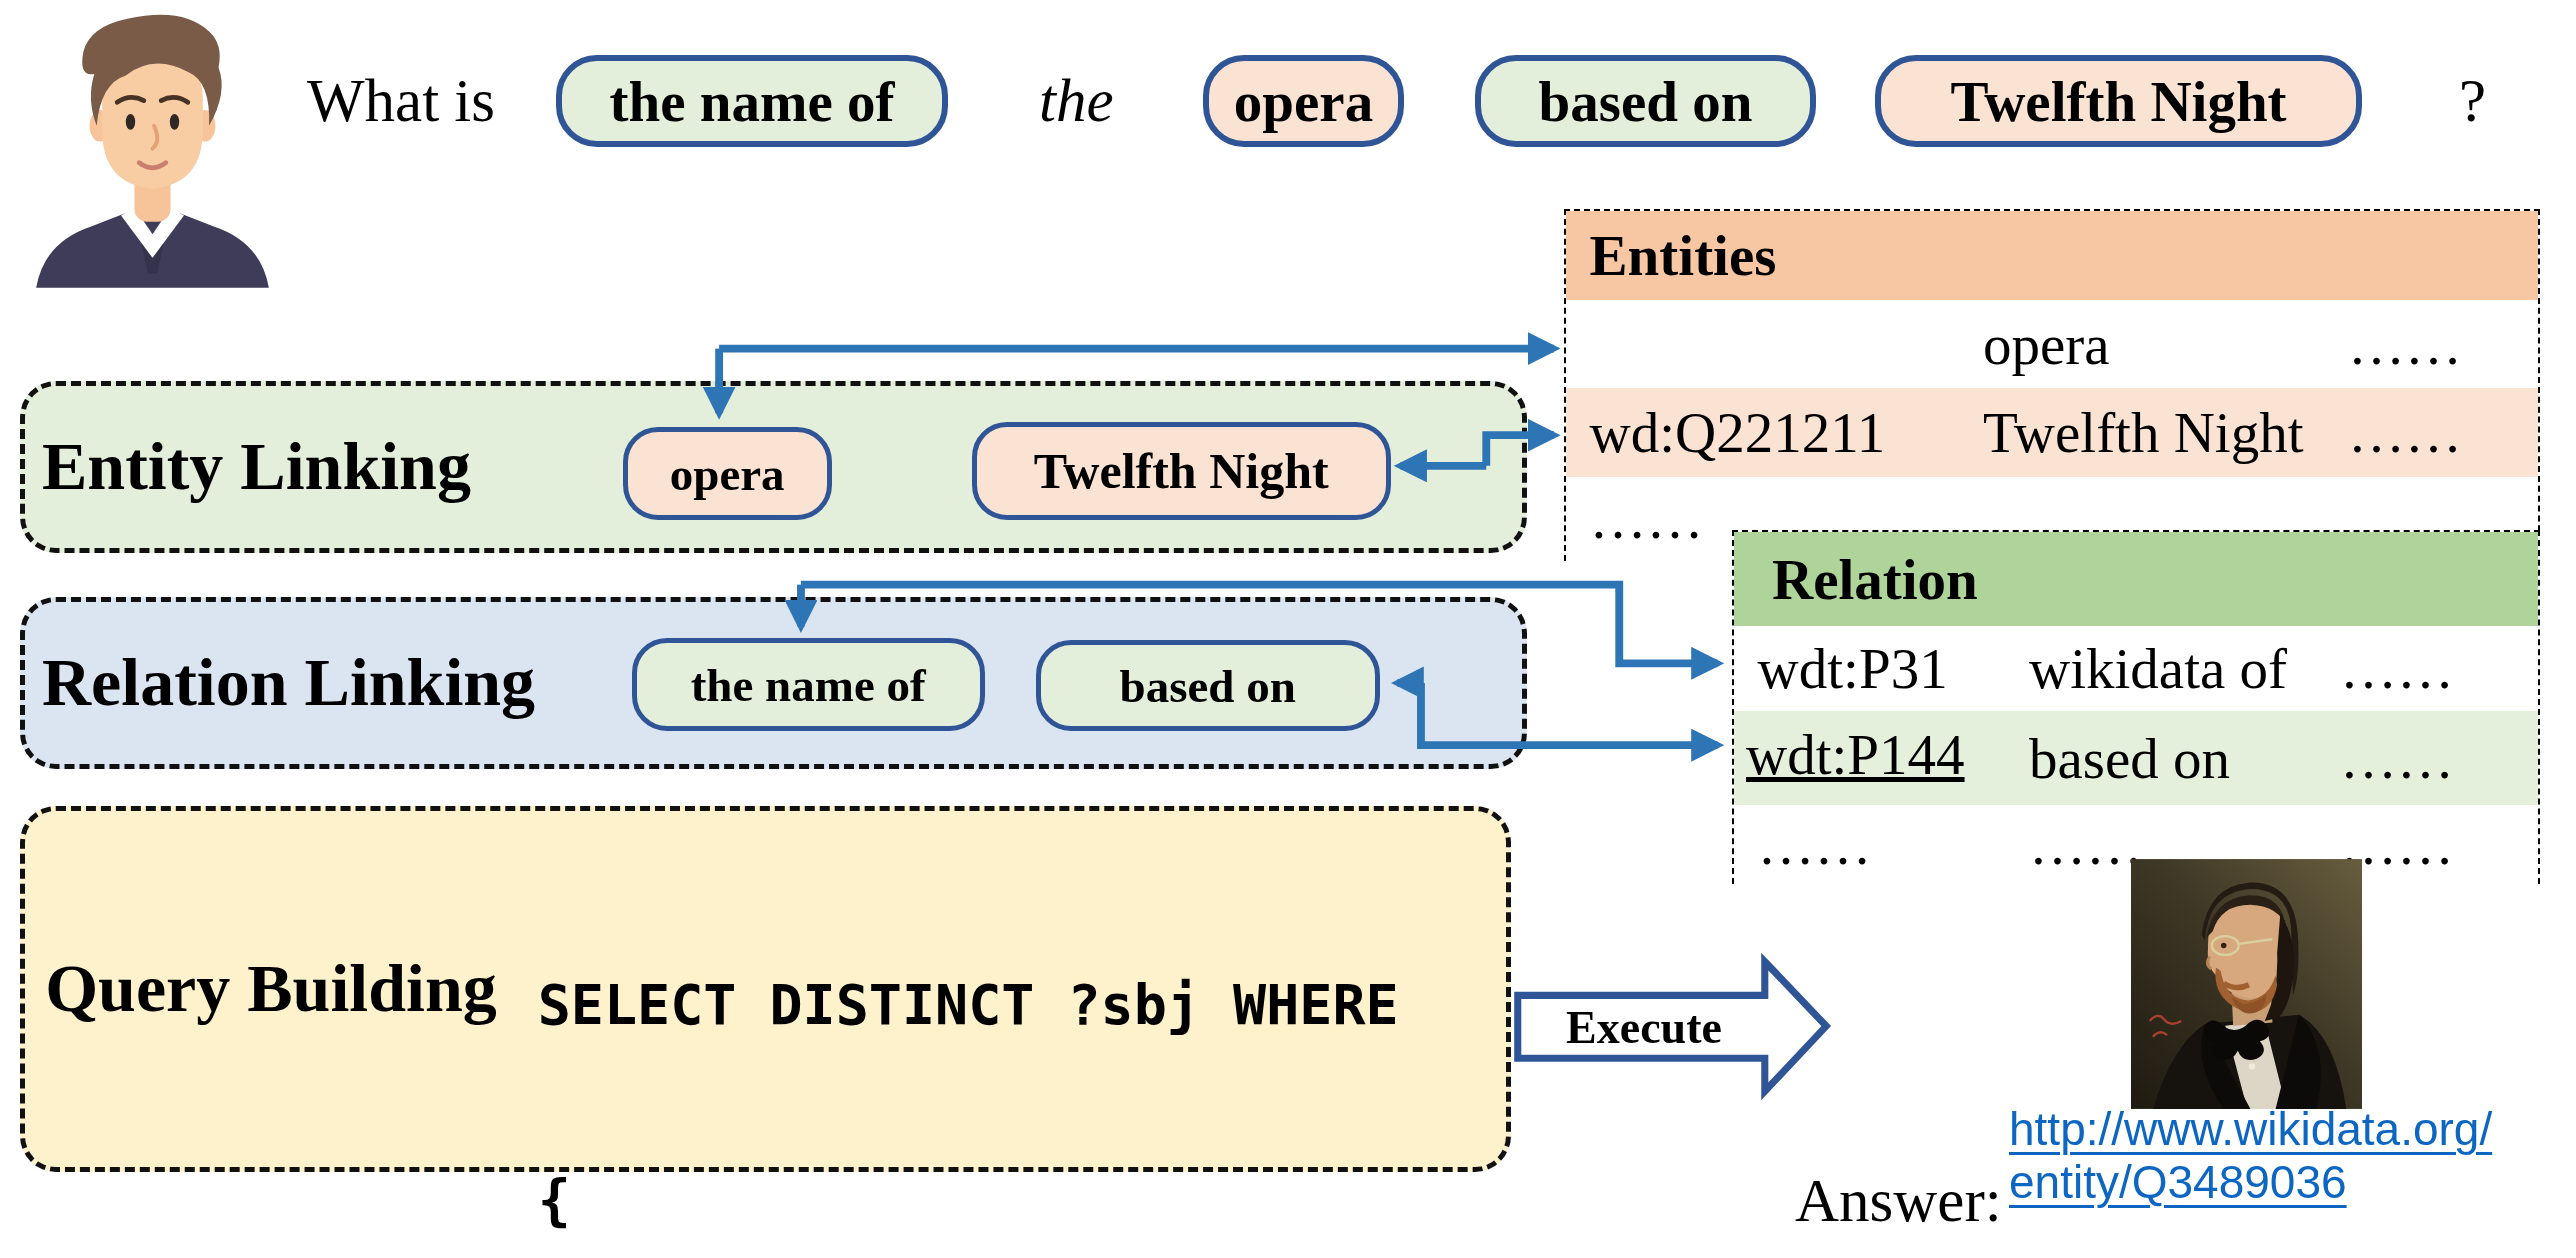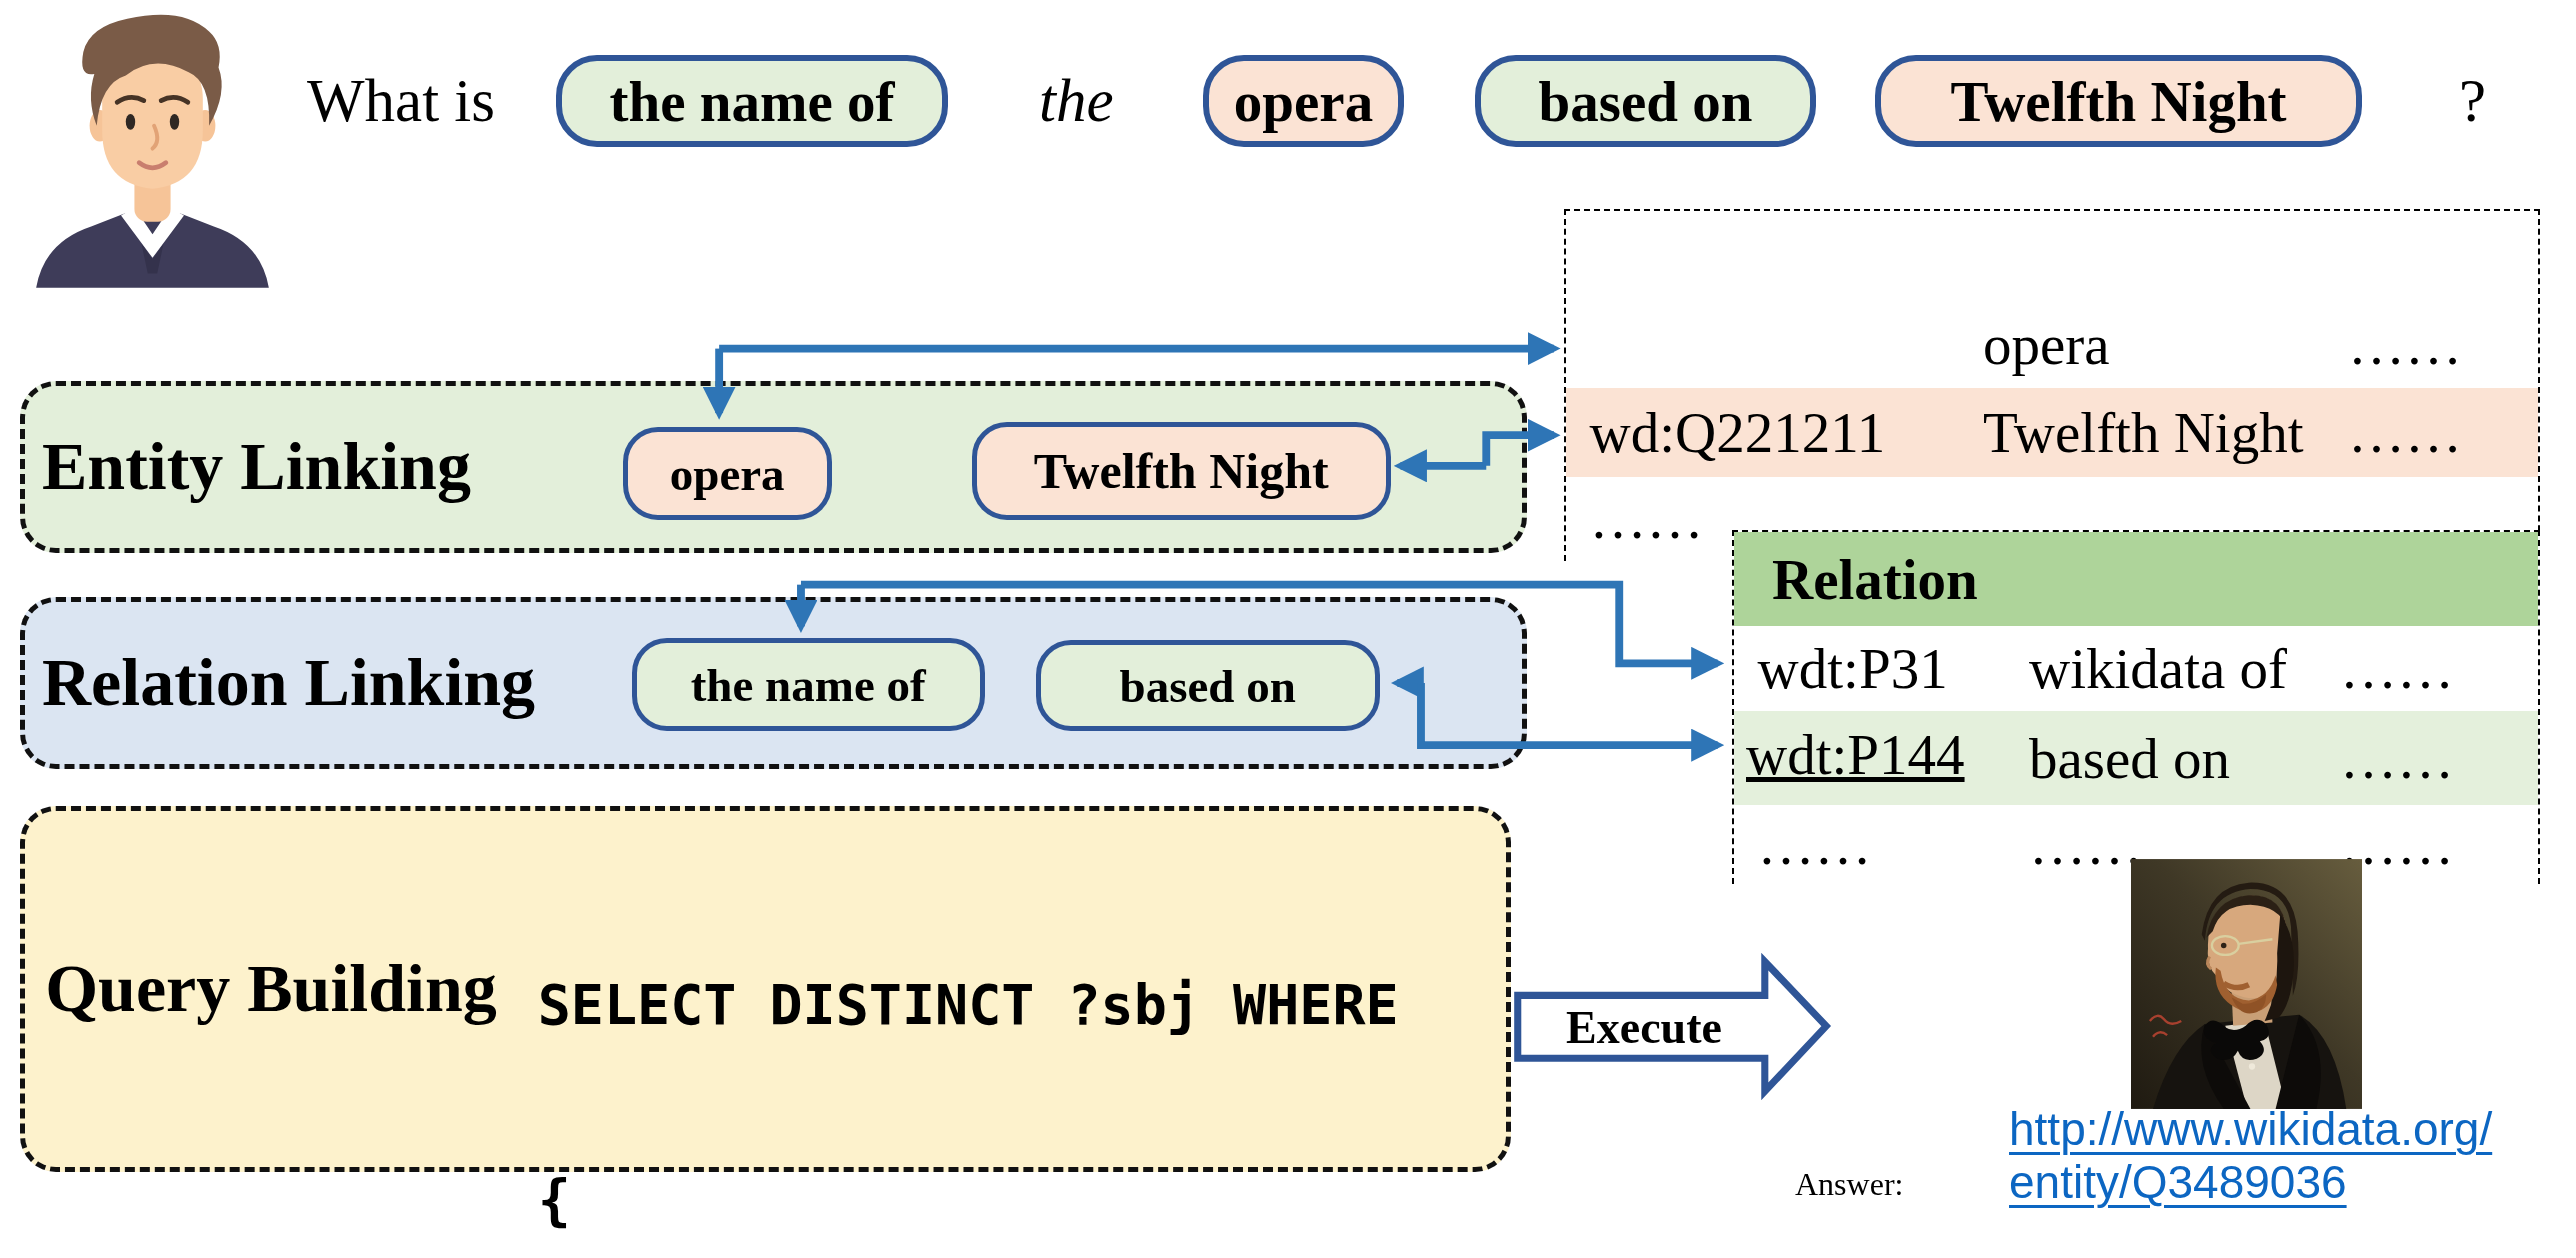--- a/index.html
+++ b/index.html
@@ -30,21 +30,21 @@
   .trow{left:0;right:0;}
   .thead-label{font-size:57px;font-weight:bold;}
   .tcell{font-size:57px;white-space:nowrap;}
 
   
   .code{font-family:"DejaVu Sans Mono", monospace;font-weight:bold;
         font-size:55px;line-height:65px;white-space:pre;}
 
   
   .exec-label{font-size:46px;font-weight:bold;}
-  .answer-label{font-size:32px;}
+  .answer-label{font-size:61px;}
   .url{font-family:"Liberation Sans", sans-serif;font-size:46px;line-height:53px;
        color:#0c66c2;text-decoration:underline;text-decoration-thickness:3.1px;
        text-underline-offset:7px;cursor:pointer;white-space:nowrap;}
 
   svg{display:block;}
   .overlay{pointer-events:none;}
 </style>
 </head>
 <body>
 
@@ -72,20 +72,23 @@
 
   <div class="abs flexc q-item q-word" style="left:307px;">What is</div>
   <div class="abs ctr q-item q-pill fill-green" style="left:556px;width:392px;">the name of</div>
   <div class="abs flexc q-item q-word" style="left:1039px;font-style:italic;">the</div>
   <div class="abs ctr q-item q-pill fill-pink" style="left:1203px;width:201px;">opera</div>
   <div class="abs ctr q-item q-pill fill-green" style="left:1475px;width:341px;">based on</div>
   <div class="abs ctr q-item q-pill fill-pink" style="left:1875px;width:487px;">Twelfth Night</div>
   <div class="abs flexc q-item q-word" style="left:2459px;">?</div>
 
   <div class="abs dtable" style="left:1564px;top:209px;width:976px;height:352px;">
+    <div class="abs trow flexc" style="top:0;height:89px;background:#f7c7a3;">
+      <div class="abs flexc thead-label" style="left:23.6px;top:0;height:89px;">Entities</div>
+    </div>
     <div class="abs trow" style="top:89px;height:88px;background:#ffffff;">
       <div class="abs flexc tcell" style="left:417px;top:0;height:88px;">opera</div>
       <div class="abs flexc tcell" style="left:782px;top:0;height:88px;">……</div>
     </div>
     <div class="abs trow" style="top:177px;height:89px;background:#fbe3d4;">
       <div class="abs flexc tcell" style="left:23.6px;top:0;height:89px;">wd:Q221211</div>
       <div class="abs flexc tcell" style="left:417px;top:0;height:89px;">Twelfth Night</div>
       <div class="abs flexc tcell" style="left:782px;top:0;height:89px;">……</div>
     </div>
     <div class="abs trow" style="top:266px;height:83px;background:#ffffff;">

